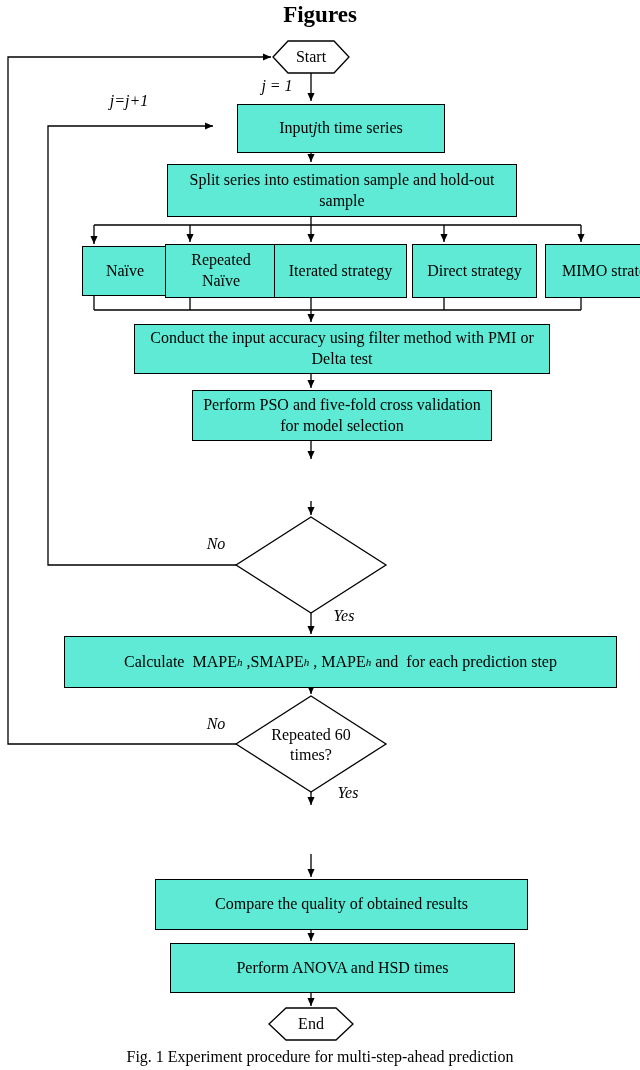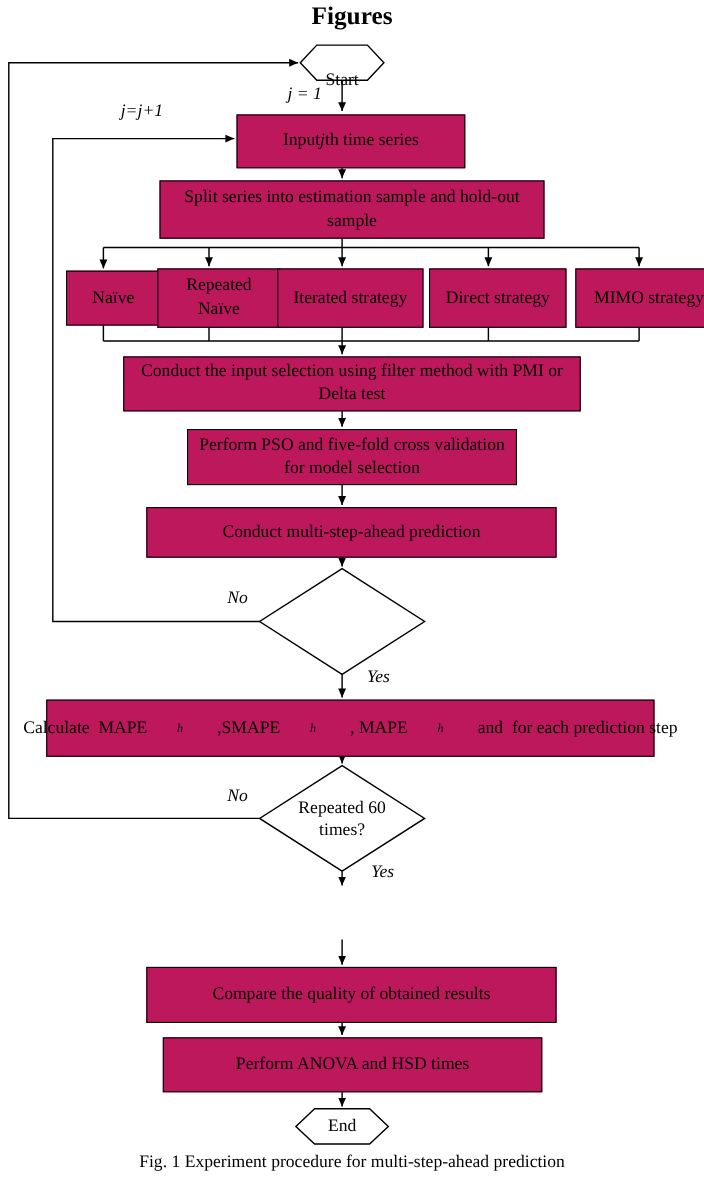--- a/index.html
+++ b/index.html
@@ -1,46 +1,46 @@
 <!DOCTYPE html>
 <html><head>
 <meta charset="utf-8">
 <style>
   html,body{margin:0;padding:0;background:#fff;}
   #page{position:relative;width:640px;height:1070px;background:#ffffff;color:#000;
         font-family:"Liberation Serif", serif;overflow:hidden;}
   #connectors{position:absolute;left:0;top:0;}
-  .box{position:absolute;border:1px solid #000;background:#be185d;display:flex;
+  .box{position:absolute;border:1px solid #000;background:#5eead4;display:flex;
        align-items:center;justify-content:center;text-align:center;
-       font-size:16px;line-height:1.3;padding:2px 8px;}
+       font-size:16px;line-height:1.3;padding:2px 8px;margin-left:22px;}
   .shape-label{position:absolute;display:flex;align-items:center;justify-content:center;
        text-align:center;font-size:16px;line-height:1.25;}
   .flabel{position:absolute;font-style:italic;font-size:16px;text-align:center;}
   .sub{font-size:11px;vertical-align:sub;font-style:italic;}
   .var{font-style:italic;}
   #title{position:absolute;left:0;top:2px;width:640px;text-align:center;
          font-size:23px;font-weight:bold;}
   #caption{position:absolute;left:0;top:1048px;width:640px;text-align:center;font-size:16px;}
 
   #b-input{left:215px;top:104px;width:190px;height:43px;}
   #b-split{left:145px;top:164px;width:332px;height:47px;}
   #b-naive{left:60px;top:246px;width:68px;height:44px;}
   #b-seasonal{left:143px;top:244px;width:94px;height:48px;}
   #b-iterated{left:252px;top:244px;width:115px;height:48px;}
   #b-direct{left:390px;top:244px;width:107px;height:48px;}
   #b-mimo{left:523px;top:244px;width:116px;height:48px;}
   #b-inputsel{left:112px;top:324px;width:398px;height:44px;}
   #b-pso{left:170px;top:390px;width:282px;height:45px;}
   #b-predict{left:133px;top:461px;width:355px;height:40px;}
-  #b-calc{left:42px;top:636px;width:535px;height:46px;white-space:pre;gap:27px;}
+  #b-calc{left:42px;top:636px;width:535px;height:46px;white-space:pre;}
   #b-mean{left:40px;top:807px;width:541px;height:47px;}
   #b-compare{left:133px;top:879px;width:355px;height:45px;}
   #b-anova{left:148px;top:943px;width:327px;height:44px;}
 
-  #t-start{left:279px;top:43px;width:64px;height:28px;margin-top:16px;}
+  #t-start{left:279px;top:43px;width:64px;height:28px;}
   #t-end{left:283px;top:1010px;width:56px;height:28px;}
   #t-djs{left:261px;top:541px;width:100px;height:48px;font-size:21px;font-style:italic;}
   #t-drep{left:253px;top:720px;width:116px;height:50px;}
 
   #l-jinit{left:250px;top:77px;width:54px;}
   #l-jincr{left:92px;top:92px;width:74px;}
   #l-nojs{left:194px;top:535px;width:44px;}
   #l-yesjs{left:320px;top:607px;width:48px;}
   #l-norep{left:194px;top:715px;width:44px;}
   #l-yesrep{left:324px;top:784px;width:48px;}
@@ -109,23 +109,22 @@
   </div>
 
   <div class="box" id="b-split">Split series into estimation sample and hold-out sample</div>
 
   <div class="box" id="b-naive">Naïve</div>
   <div class="box" id="b-seasonal">Repeated Naïve</div>
   <div class="box" id="b-iterated">Iterated strategy</div>
   <div class="box" id="b-direct">Direct strategy</div>
   <div class="box" id="b-mimo">MIMO strategy</div>
 
-  <div class="box" id="b-inputsel">Conduct the input selection using filter method with PMI or Delta test</div>
+  <div class="box" id="b-inputsel">Conduct the input accuracy using filter method with PMI or Delta test</div>
   <div class="box" id="b-pso">Perform PSO and five-fold cross validation for model selection</div>
-  <div class="box" id="b-predict">Conduct multi-step-ahead prediction</div>
 
   <div class="flabel" id="l-nojs">No</div>
   <div class="flabel" id="l-yesjs">Yes</div>
 
   <div class="box" id="b-calc">
     <span>Calculate  MAPE</span><span class="sub">h</span><span> ,SMAPE</span><span class="sub">h</span><span> , MAPE</span><span class="sub">h</span><span> and  for each prediction step</span>
   </div>
 
   <div class="shape-label" id="t-drep">Repeated 60 times?</div>
   <div class="flabel" id="l-norep">No</div>

